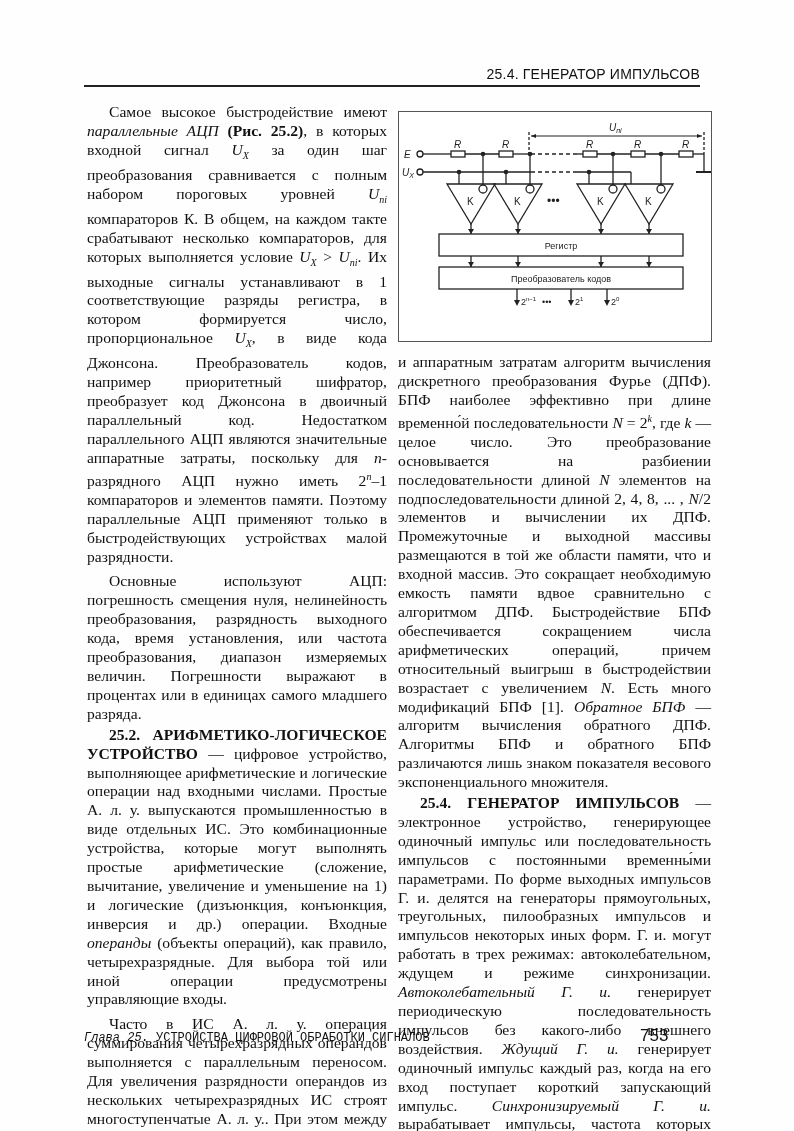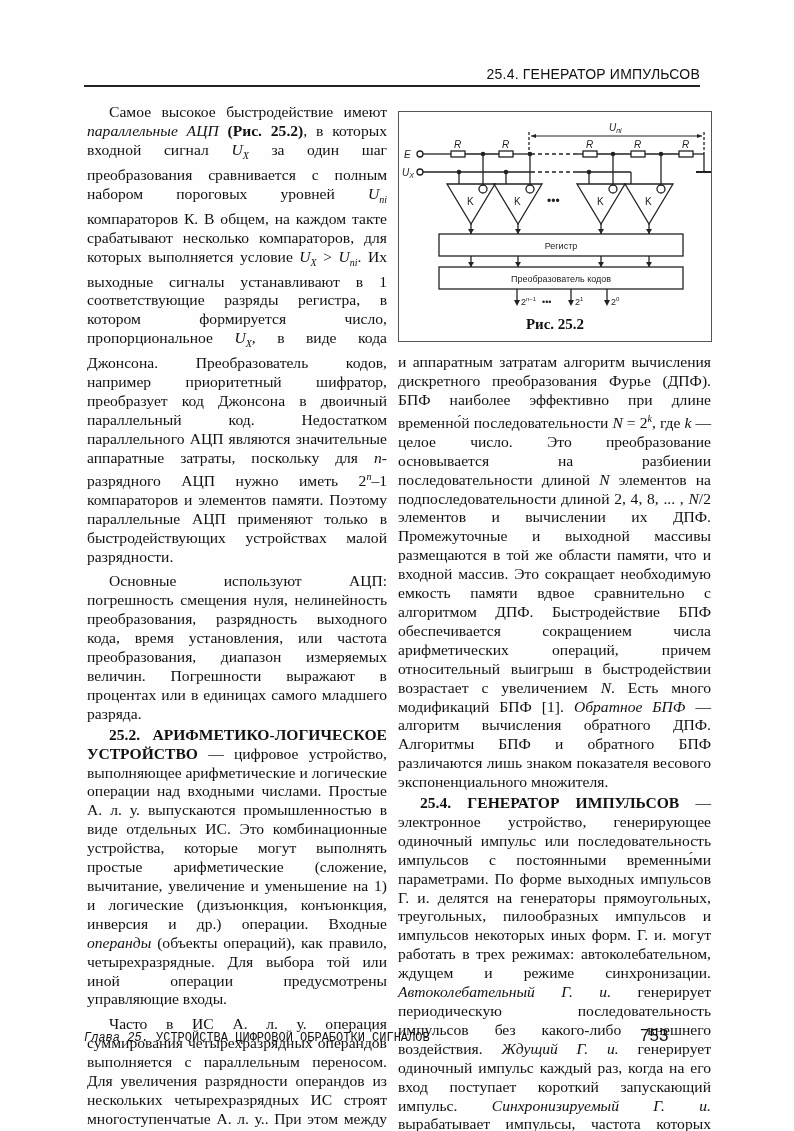--- a/index.html
+++ b/index.html
@@ -142,21 +142,20 @@
       <text x="246" y="93">K</text>
       <text x="148" y="93" font-size="12">•••</text>
       <text x="162" y="137" text-anchor="middle" font-size="9">Регистр</text>
       <text x="162" y="170" text-anchor="middle" font-size="9">Преобразователь кодов</text>
       <text x="122" y="193" font-size="9"><tspan>2</tspan><tspan font-size="6" dy="-4">n−1</tspan></text>
       <text x="143" y="193" font-size="9">•••</text>
       <text x="176" y="193" font-size="9"><tspan>2</tspan><tspan font-size="6" dy="-4">1</tspan></text>
       <text x="212" y="193" font-size="9"><tspan>2</tspan><tspan font-size="6" dy="-4">0</tspan></text>
     </g>
   </svg>
-  <div class="caption">Рис. 25.2</div>
 </div>
 
 <div class="col col-right-top">
   <p style="text-indent:0"><span>и аппаратным затратам алгоритм вычисления дискретного преобразования Фурье (ДПФ). БПФ наиболее эффективно при длине временно́й последовательности </span><span class="i">N</span><span> = 2</span><sup class="i" style="font-size:10px">k</sup><span>, где </span><span class="i">k</span><span> — целое число. Это преобразование основывается на разбиении последовательности длиной </span><span class="i">N</span><span> элементов на подпоследовательности длиной 2, 4, 8, ... , </span><span class="i">N</span><span>/2 элементов и вычислении их ДПФ. Промежуточные и выходной массивы размещаются в той же области памяти, что и входной массив. Это сокращает необходимую емкость памяти вдвое сравнительно с алгоритмом ДПФ. Быстродействие БПФ обеспечивается сокращением числа арифметических операций, причем относительный выигрыш в быстродействии возрастает с увеличением </span><span class="i">N</span><span>. Есть много модификаций БПФ [1]. </span><span class="i">Обратное БПФ</span><span> — алгоритм вычисления обратного ДПФ. Алгоритмы БПФ и обратного БПФ различаются лишь знаком показателя весового экспоненциального множителя.</span></p>
   <p style="margin-top:2px"><span class="b">25.4. ГЕНЕРАТОР ИМПУЛЬСОВ</span><span> — электронное устройство, генерирующее одиночный импульс или последовательность импульсов с постоянными временны́ми параметрами. По форме выходных импульсов Г. и. делятся на генераторы прямоугольных, треугольных, пилообразных импульсов и импульсов некоторых иных форм. Г. и. могут работать в трех режимах: автоколебательном, ждущем и режиме синхронизации. </span><span class="i">Автоколебательный Г. и.</span><span> генерирует периодическую последовательность импульсов без какого-либо внешнего воздействия. </span><span class="i">Ждущий Г. и.</span><span> генерирует одиночный импульс каждый раз, когда на его вход поступает короткий запускающий импульс. </span><span class="i">Синхронизируемый Г. и.</span><span> вырабатывает импульсы, частота которых равна или кратна частоте входного сигнала синхронизации.</span></p>
 </div>
 
 <div class="footer-left"><span class="ch">Глава 25.</span><span> УСТРОЙСТВА ЦИФРОВОЙ ОБРАБОТКИ СИГНАЛОВ</span></div>
 <div class="footer-right">753</div>
 

